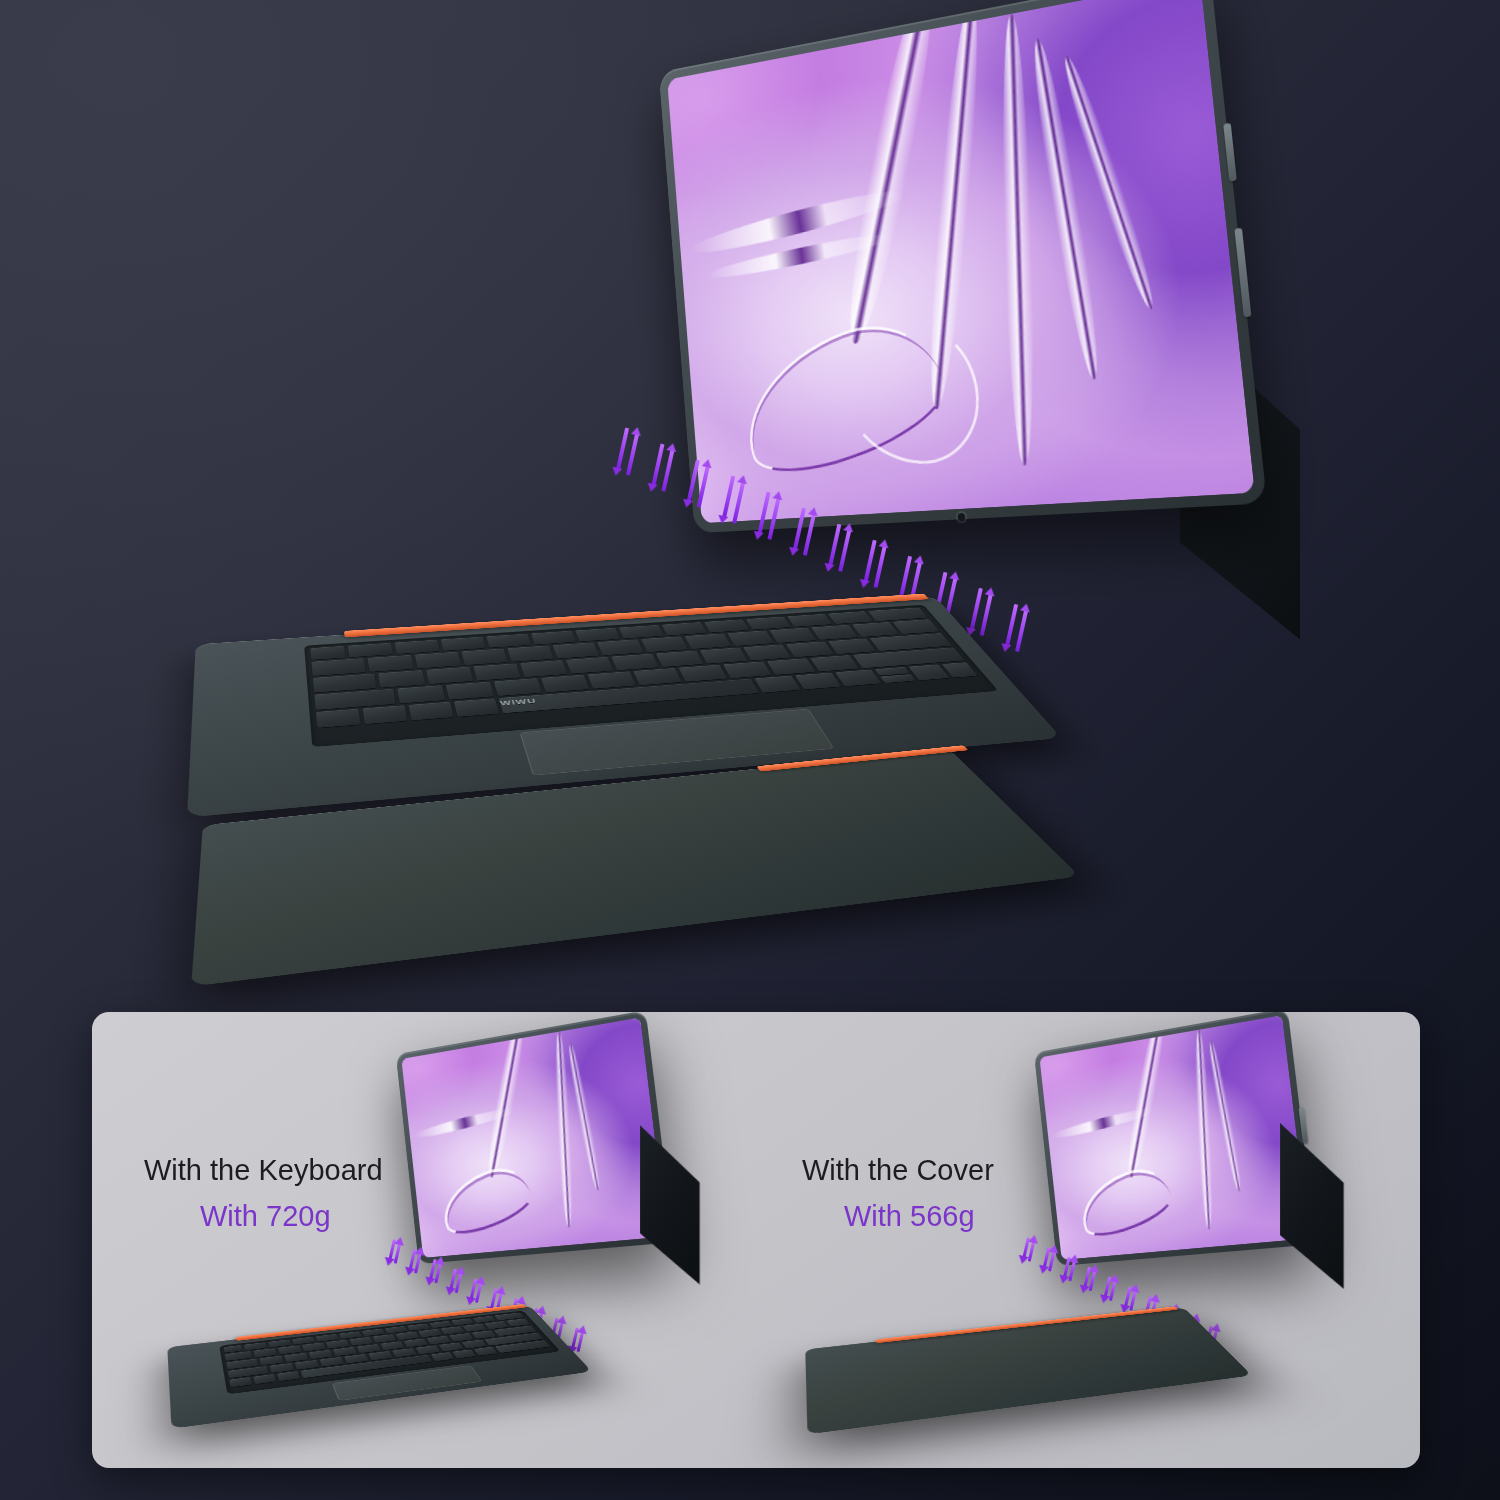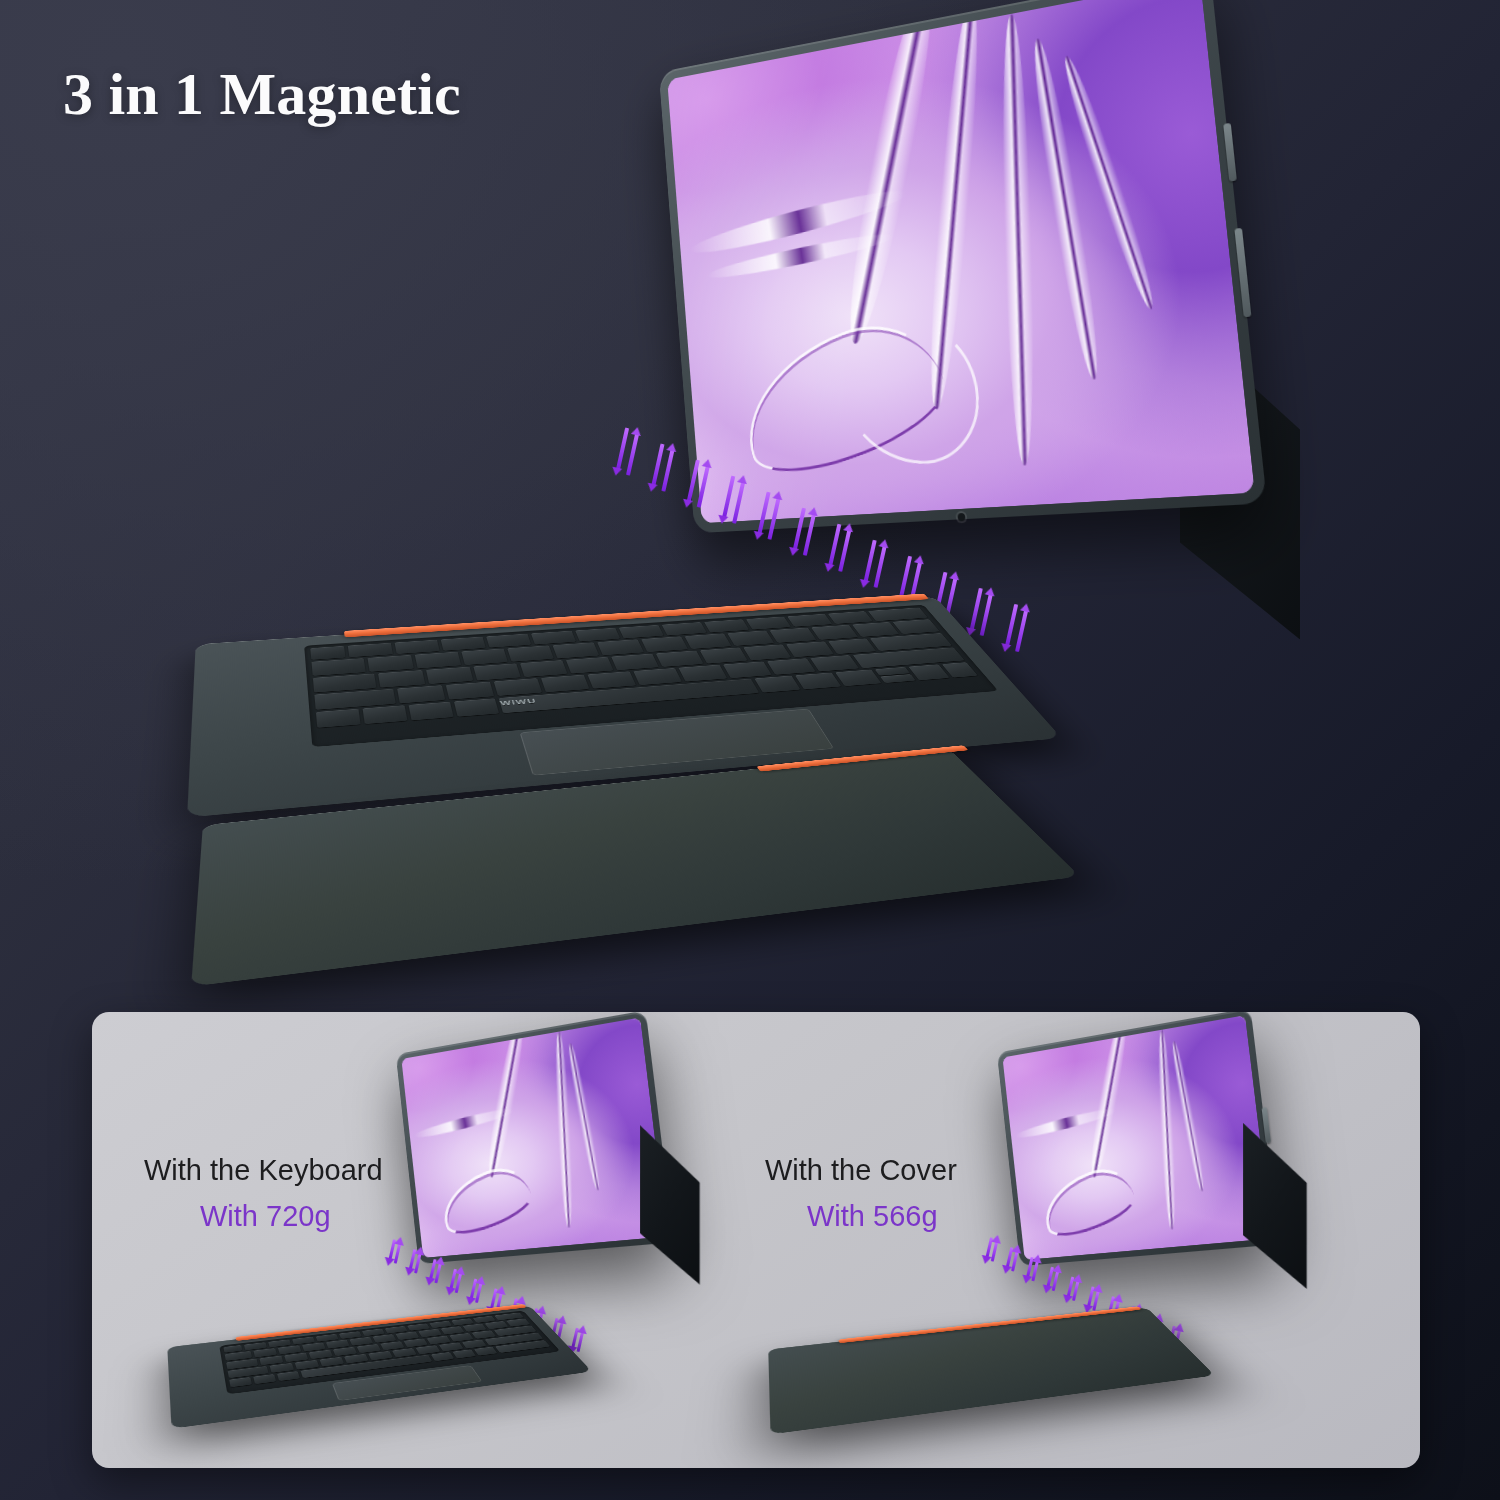--- a/index.html
+++ b/index.html
@@ -196,21 +196,20 @@
   .cmp-weight{
     position:absolute; font-size:29px; color:#7b35c9; white-space:nowrap;
   }
 </style>
 </head>
 <body>
 
 <div class="stage">
 
   <div class="headline">
-    <h1>3 in 1 Magnetic</h1>
   </div>
 
   <div>
 
     <div class="kickstand" style="left:1180px; top:330px; width:120px; height:300px;
                 clip-path:polygon(0% 0%, 100% 30%, 100% 100%, 0% 74%);
                 transform:skewY(9deg);"></div>
 
     <div class="dev tablet" style="left:630px; top:18px; width:610px; height:500px;
                 transform:perspective(1500px) rotateY(-23deg) rotateZ(-6.5deg) rotateX(2deg);">
@@ -508,21 +507,21 @@
           <div class="key" style="left:70px; top:67px; width:130px; height:14px;"></div>
           <div class="key" style="left:203px;top:67px; width:20px; height:14px;"></div>
           <div class="key" style="left:226px;top:67px; width:20px; height:14px;"></div>
           <div class="key" style="left:249px;top:67px; width:20px; height:14px;"></div>
           <div class="key" style="left:272px;top:67px; width:55px; height:14px;"></div>
         </div>
         <div class="trackpad" style="left:150px; top:110px; width:140px; height:32px;"></div>
       </div>
     </div>
 
-    <div class="cmp" style="left:627px; width:664px;">
+    <div class="cmp" style="left:664px; width:664px;">
       <div class="cmp-label" style="left:46px; top:142px;">With the Cover</div>
       <div class="cmp-weight" style="left:88px; top:188px;">With 566g</div>
 
       <div class="dev tablet" style="left:274px; top:18px; width:274px; height:226px; padding:6px; border-radius:13px;
                   transform:perspective(900px) rotateY(-20deg) rotateZ(-7deg);">
         <div class="screen" style="border-radius:8px;">
           <div class="wall"></div>
           <div class="fold f1"></div>
           <div class="fold f3"></div>
           <div class="fold f4"></div>

